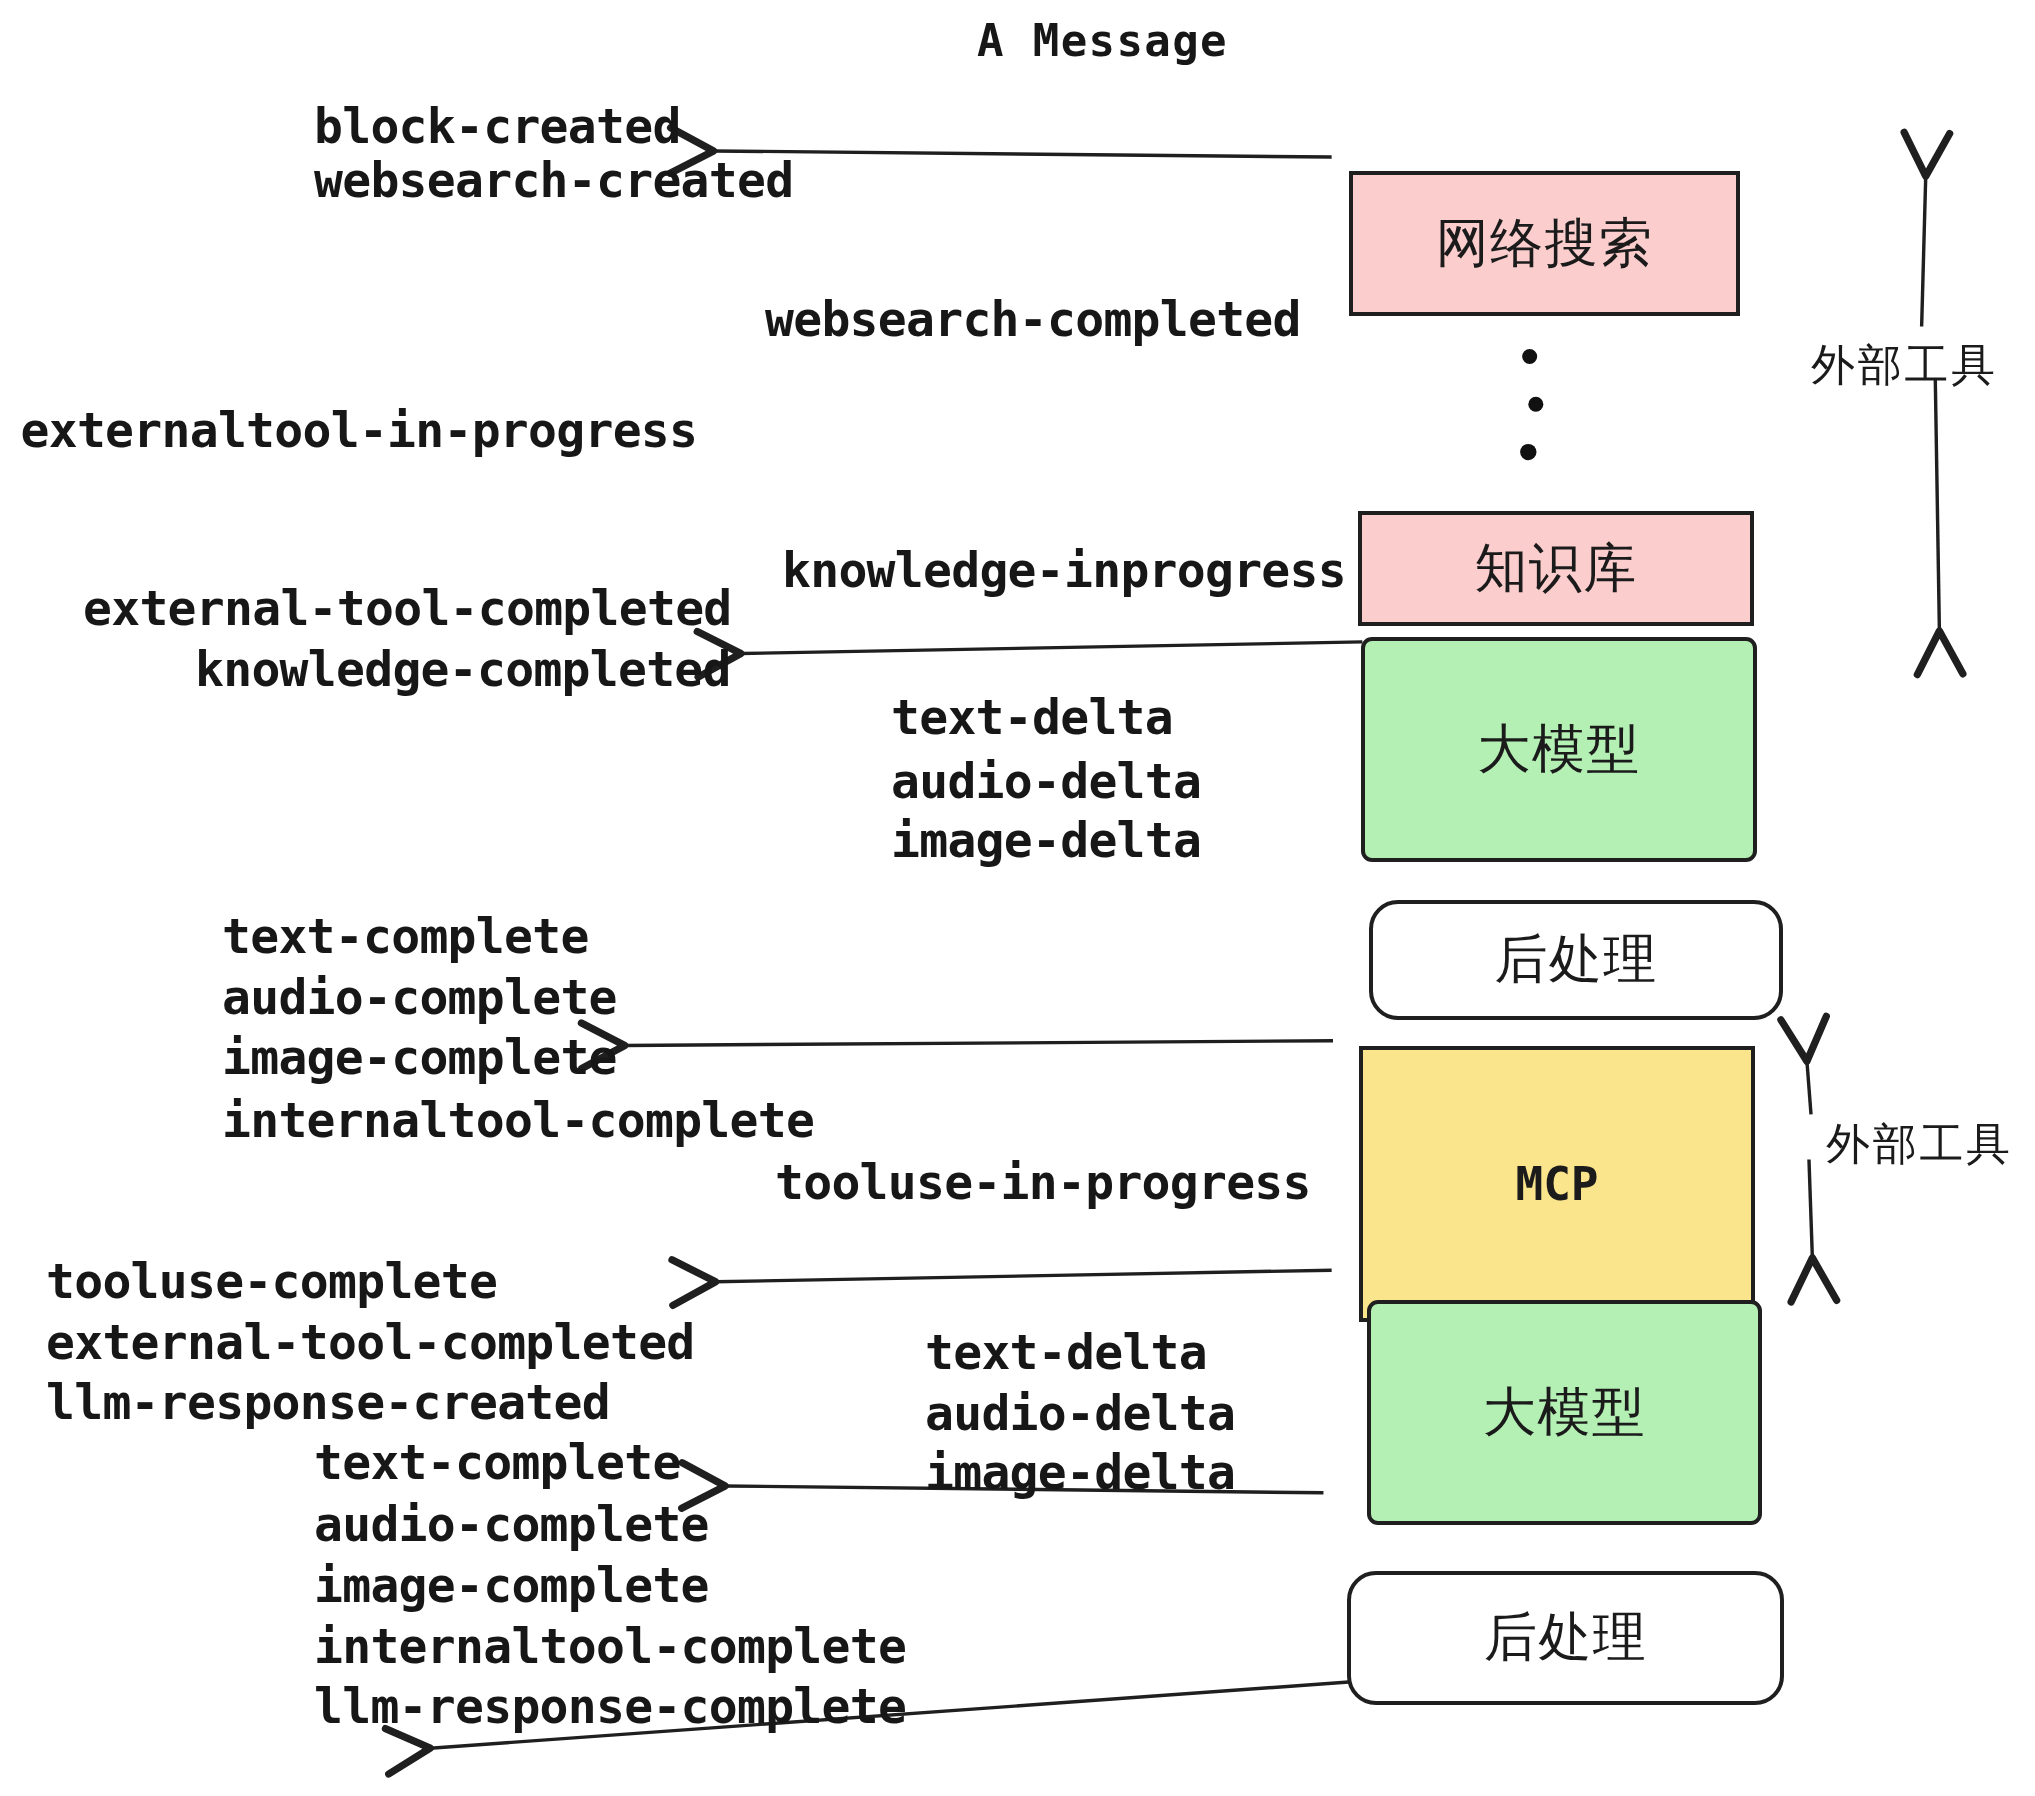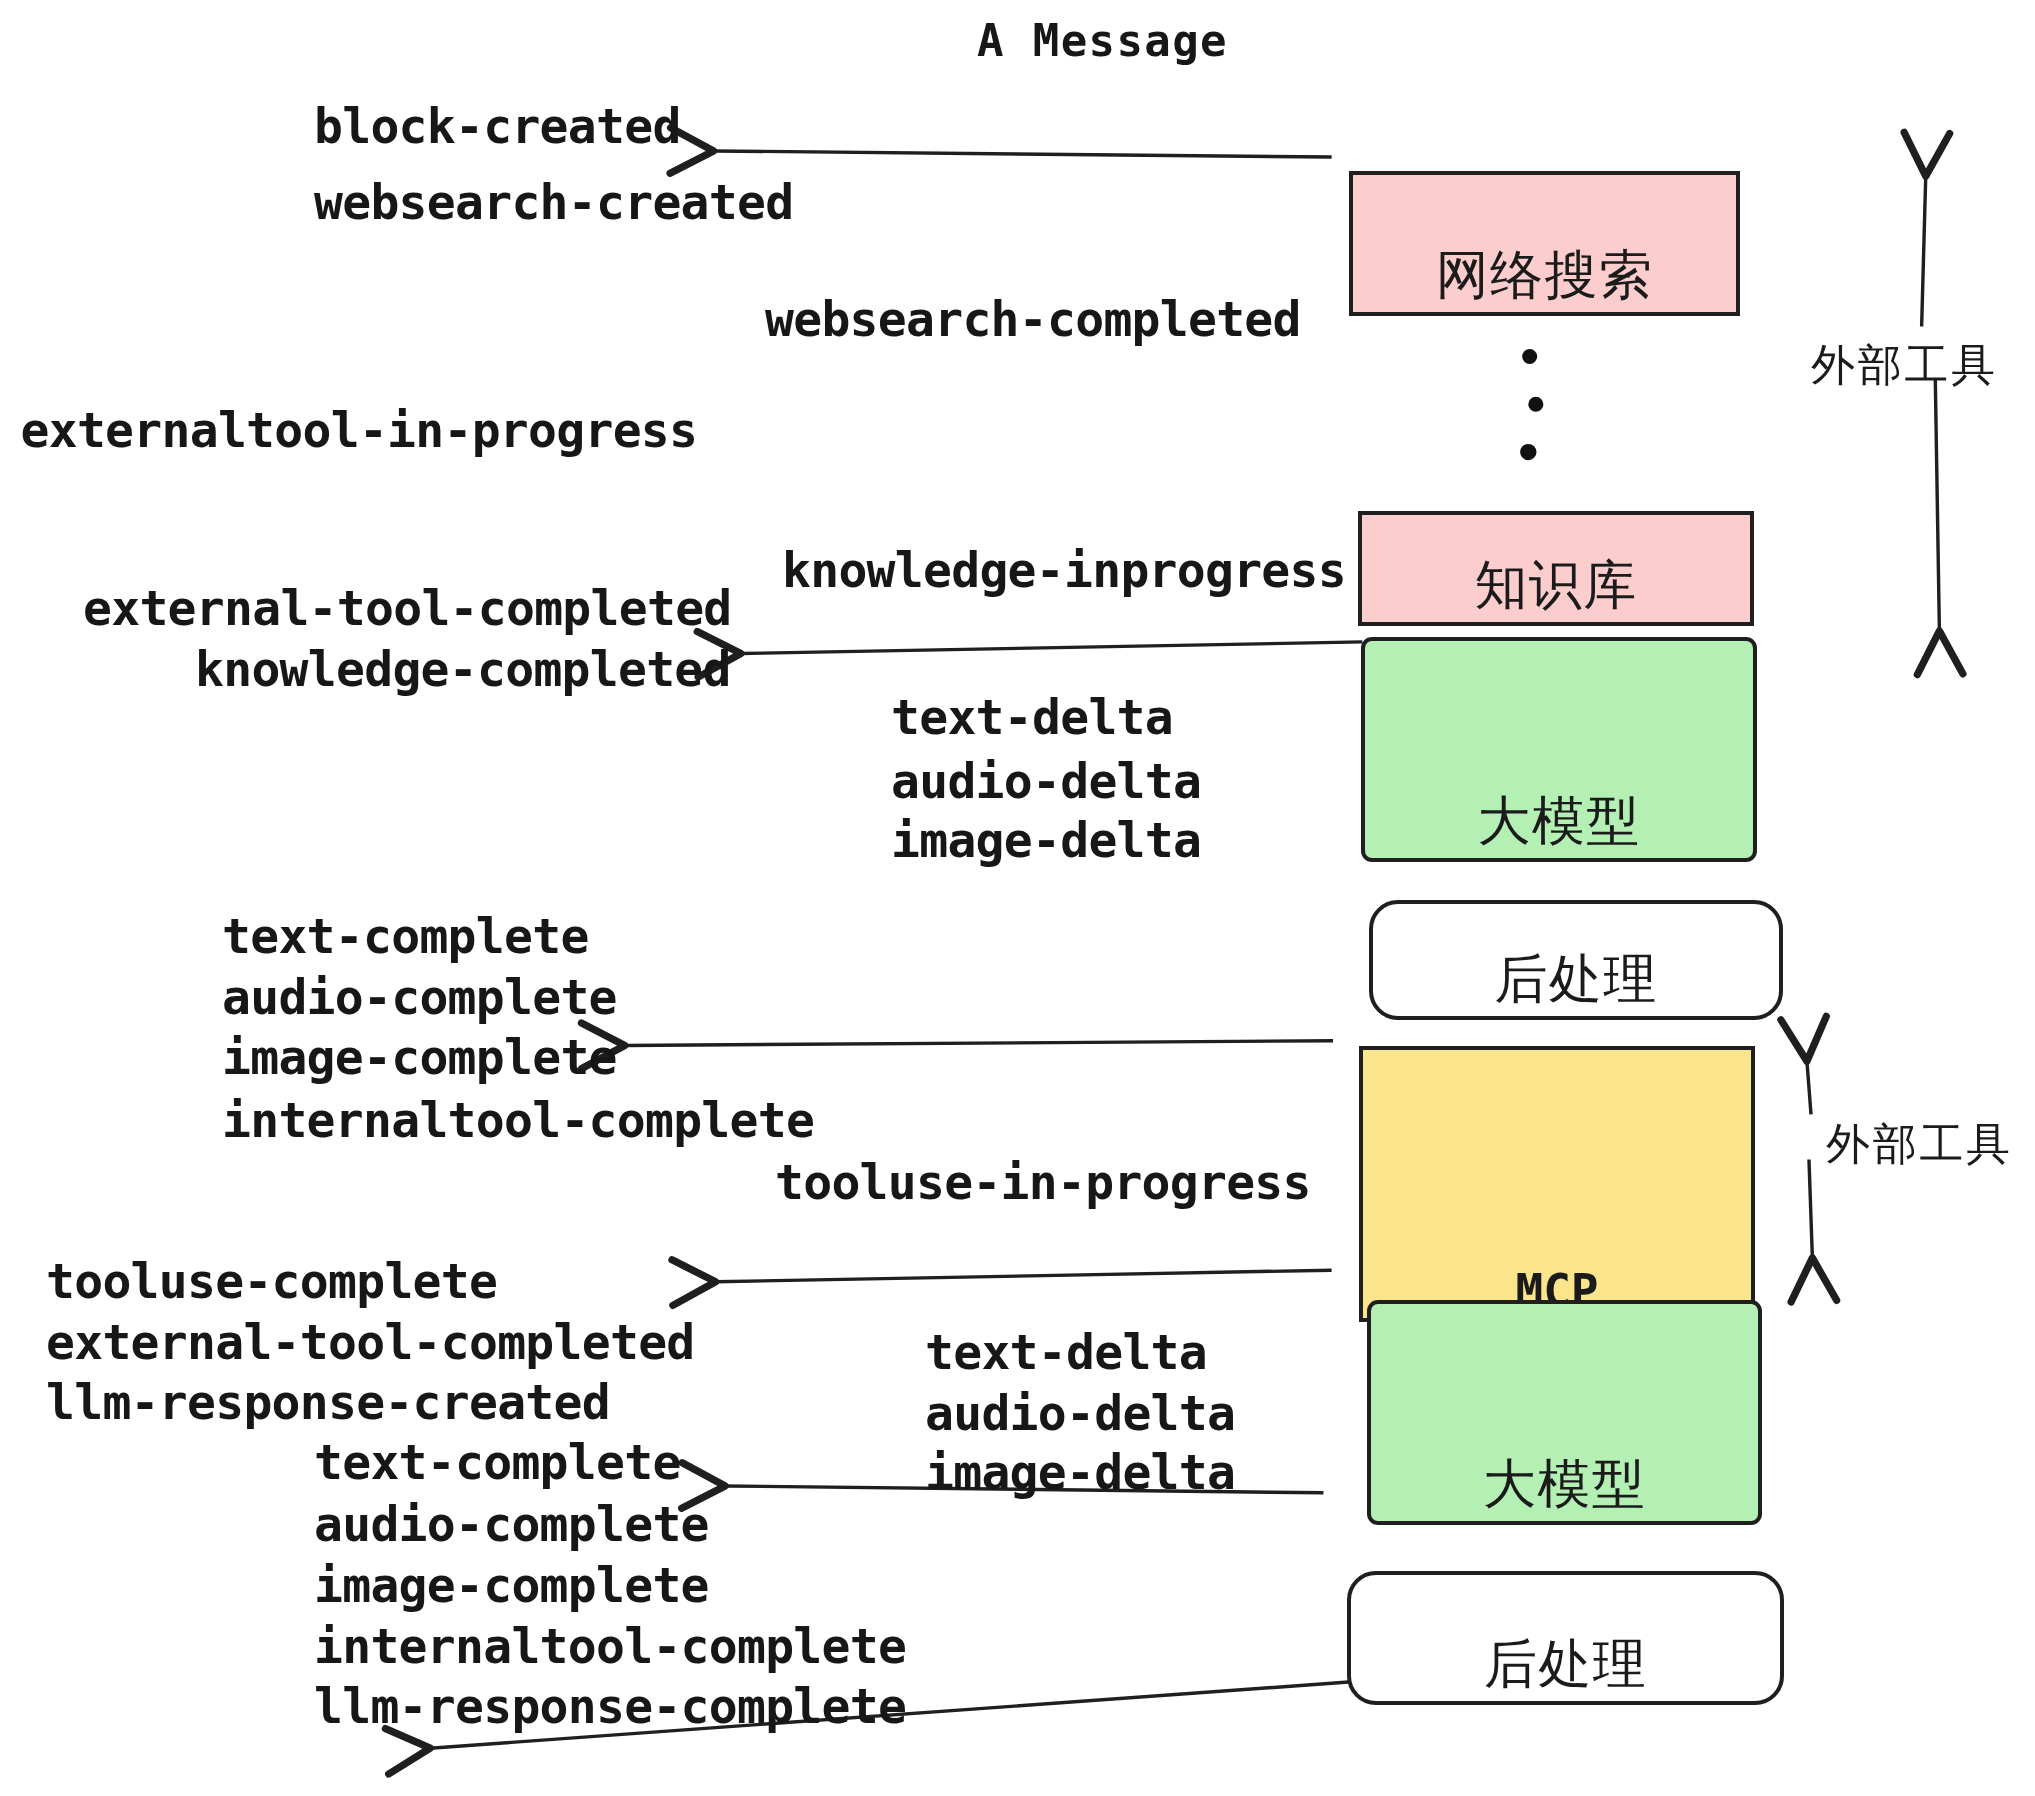--- a/index.html
+++ b/index.html
@@ -28,21 +28,21 @@
     font-weight:700;
     letter-spacing:1.4px;
     color:#171717;
     white-space:nowrap;
   }
   .box{
     position:absolute;
     border:4.1px solid #1f1f1f;
     box-sizing:border-box;
     display:flex;
-    align-items:flex-end;
+    align-items:center;
     justify-content:center;
   }
   .box .cn{
     font-family:"Liberation Sans", sans-serif;
     font-size:53px;
     color:#1b1b1b;
     letter-spacing:1.4px;
     white-space:nowrap;
   }
   .box .mono{
@@ -95,21 +95,21 @@
     <g>
       <circle cx="2240" cy="522" r="11" fill="#111"></circle>
       <circle cx="2249" cy="592" r="11" fill="#111"></circle>
       <circle cx="2238" cy="662" r="12" fill="#111"></circle>
     </g>
   </svg>
 
   <div class="ttl">A Message</div>
 
   <div class="ev" style="left:314px;top:102px">block-created</div>
-  <div class="ev" style="left:314px;top:178px">websearch-created</div>
+  <div class="ev" style="left:314px;top:156px">websearch-created</div>
   <div class="ev" style="left:765px;top:295px">websearch-completed</div>
   <div class="ev" style="left:20.5px;top:406px">externaltool-in-progress</div>
   <div class="ev" style="left:782px;top:546px">knowledge-inprogress</div>
   <div class="ev" style="left:83px;top:584px">external-tool-completed</div>
   <div class="ev" style="left:195px;top:645px">knowledge-completed</div>
 
   <div class="ev" style="left:891px;top:693px">text-delta</div>
   <div class="ev" style="left:891px;top:757px">audio-delta</div>
   <div class="ev" style="left:891px;top:816px">image-delta</div>
 

